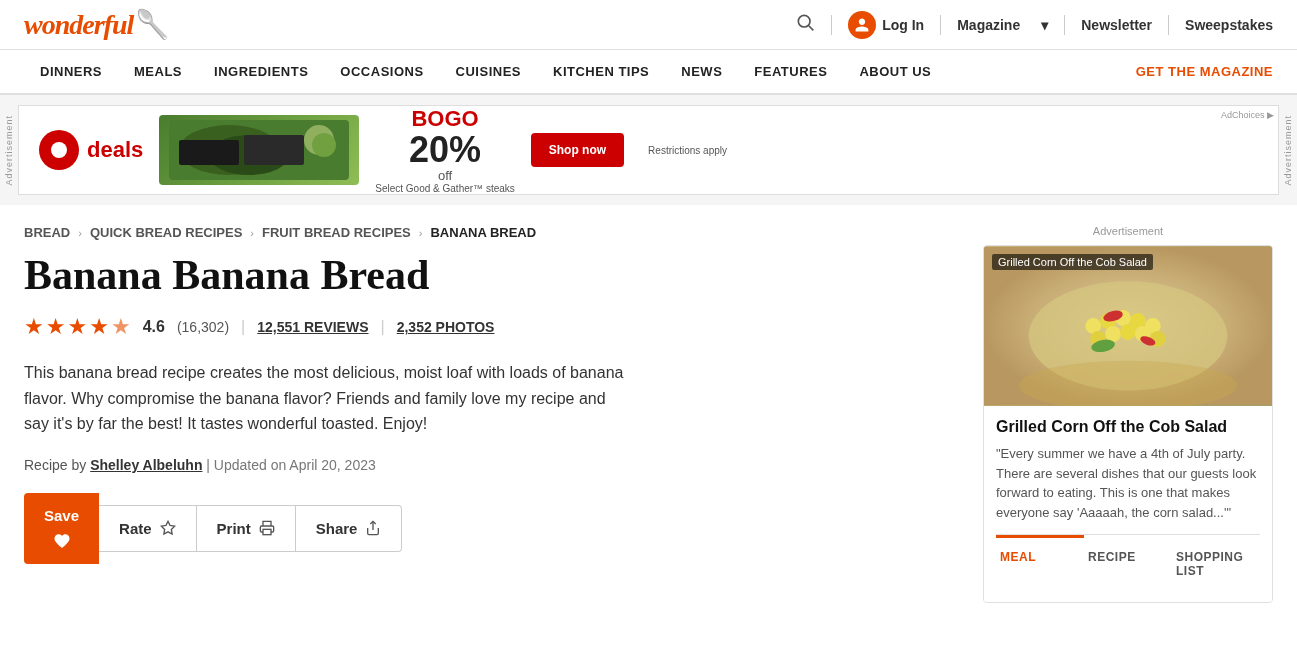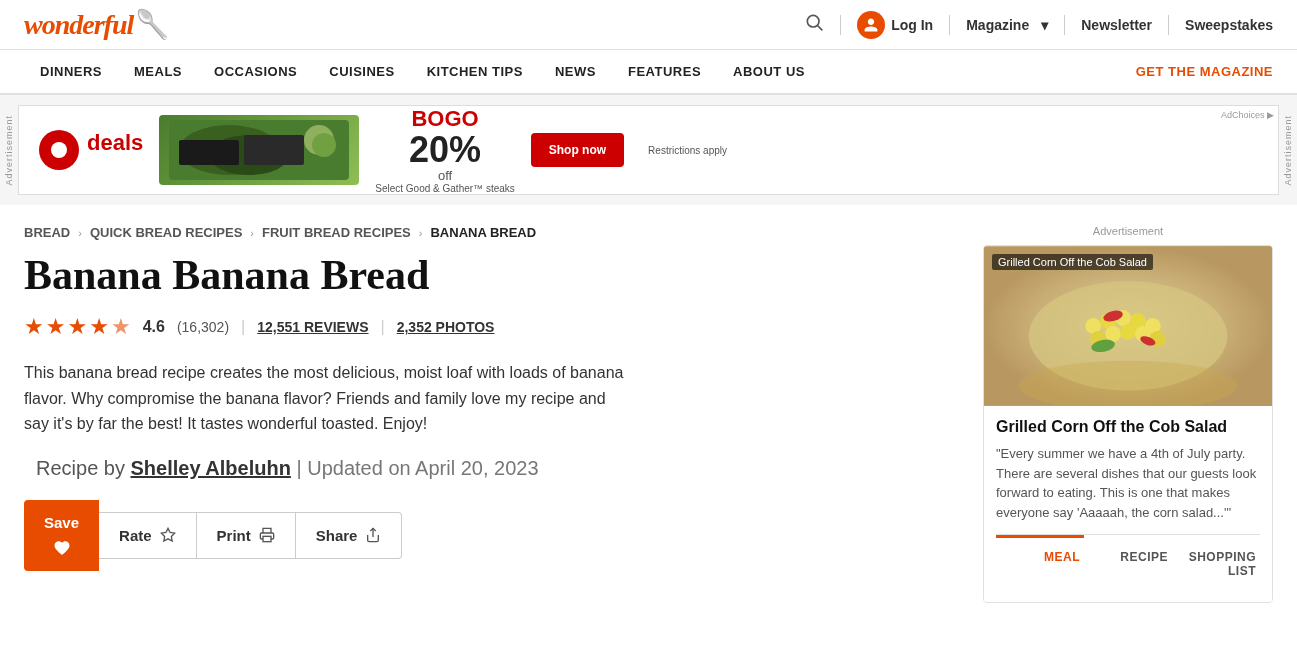--- a/index.html
+++ b/index.html
@@ -66,21 +66,21 @@
     }
     .magazine-btn {
       background: none;
       border: none;
       cursor: pointer;
       font-size: 14px;
       color: #333;
       font-weight: 600;
       display: flex;
       align-items: flex-end;
-      gap: 12px;
+      gap: 21px;
     }
     .newsletter-link, .sweepstakes-link {
       font-size: 14px;
       color: #333;
       text-decoration: none;
       font-weight: 600;
     }
     .divider {
       width: 1px;
       height: 20px;
@@ -147,21 +147,21 @@
     }
     .ad-target {
       display: flex;
       align-items: center;
       gap: 16px;
       padding: 8px 20px;
       width: 100%;
     }
     .target-logo {
       display: flex;
-      align-items: flex-start;
+      align-items: center;
       gap: 8px;
       font-size: 22px;
       font-weight: 700;
       color: #cc0000;
     }
     .target-circle {
       width: 40px;
       height: 40px;
       background: #cc0000;
       border-radius: 50%;
@@ -284,24 +284,23 @@
     .recipe-description {
       font-size: 16px;
       line-height: 1.6;
       color: #333;
       margin-bottom: 20px;
       max-width: 600px;
     }
 
     
     .recipe-by {
-      font-size: 20px;
+      font-size: 14px;
       color: #555;
       margin-bottom: 20px;
-      margin-left: 12px;
     }
     .recipe-by a { color: #333; font-weight: 700; text-decoration: underline; }
     .recipe-updated { color: #777; }
 
     
     .action-buttons {
       display: flex;
       gap: 0;
       align-items: center;
     }
@@ -389,21 +388,21 @@
       color: #555;
       line-height: 1.5;
     }
     .sidebar-tabs {
       display: flex;
       border-top: 1px solid #e0e0e0;
       margin-top: 12px;
     }
     .sidebar-tab {
       flex: 1;
-      text-align: right;
+      text-align: left;
       padding: 12px 4px;
       font-size: 12px;
       font-weight: 700;
       color: #555;
       cursor: pointer;
       text-transform: uppercase;
       letter-spacing: 0.5px;
       border-top: 3px solid transparent;
     }
     .sidebar-tab.active {
@@ -443,20 +442,21 @@
     <div class="divider"></div>
     <a class="newsletter-link" href="#">Newsletter</a>
     <div class="divider"></div>
     <a class="sweepstakes-link" href="#">Sweepstakes</a>
   </div>
 </div>
 
 <nav class="main-nav">
   <a class="nav-item" href="#">DINNERS</a>
   <a class="nav-item" href="#">MEALS</a>
+  <a class="nav-item" href="#">INGREDIENTS</a>
   <a class="nav-item" href="#">OCCASIONS</a>
   <a class="nav-item" href="#">CUISINES</a>
   <a class="nav-item" href="#">KITCHEN TIPS</a>
   <a class="nav-item" href="#">NEWS</a>
   <a class="nav-item" href="#">FEATURES</a>
   <a class="nav-item" href="#">ABOUT US</a>
   <a class="get-magazine" href="#">GET THE MAGAZINE</a>
 </nav>
 
 <div class="ad-banner-wrapper">

